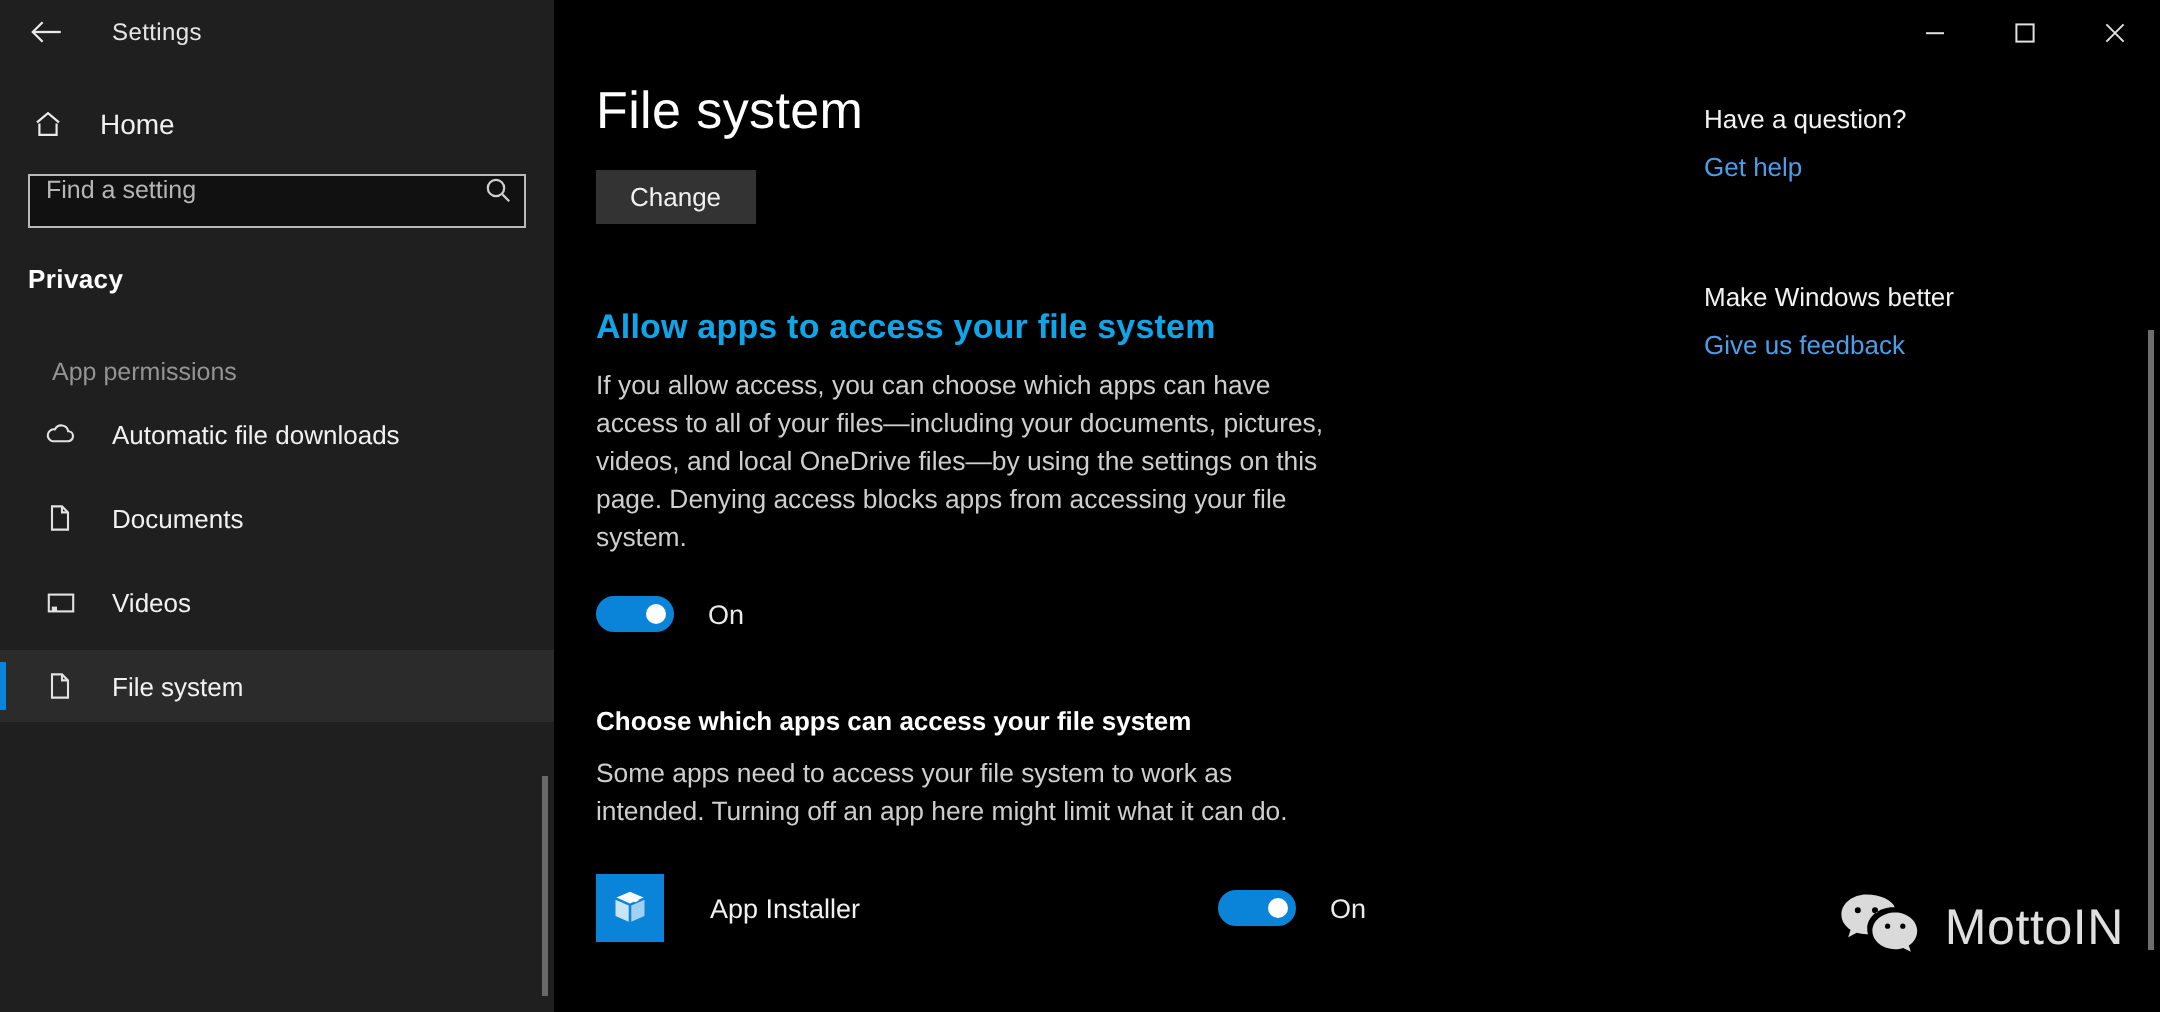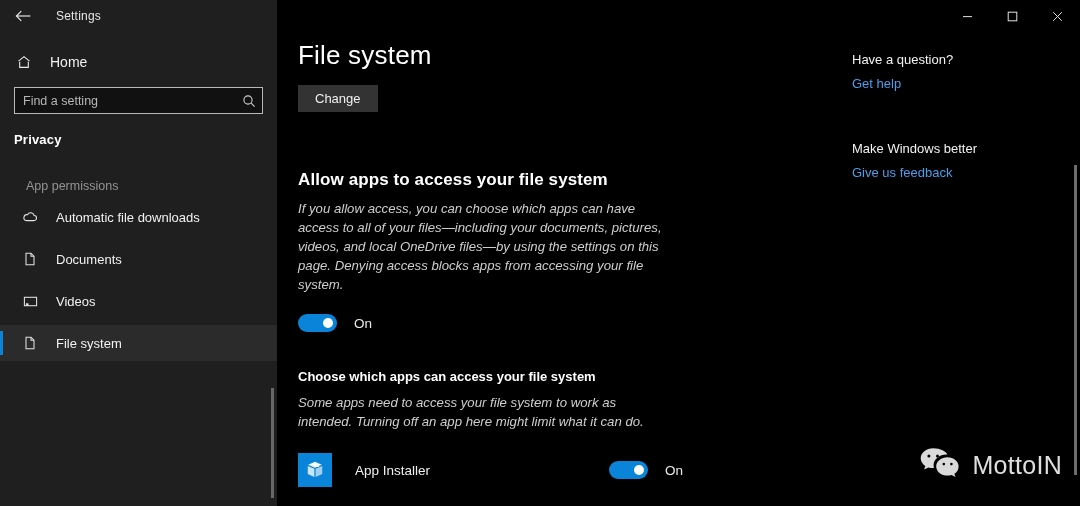--- a/index.html
+++ b/index.html
@@ -45,21 +45,21 @@
   }
   .home-row {
     display:flex; align-items:center; height:30px; margin-top:15px; padding-left:16px;
   }
   .home-ico { width:22px; color:#e9e9e9; display:flex; align-items:center; }
   .home-label { font-size:14px; color:#f0f0f0; margin-left:12px; }
 
   .search-wrap { padding:10px 14px 0 14px; }
   .search-box {
     position:relative; height:27px; background:#111; border:1px solid #b9b9b9;
-    display:flex; align-items:center;
+    display:flex; align-items:flex-start;
   }
   .search-box input {
     flex:1; background:transparent; border:0; outline:0;
     font-family:"Liberation Sans", sans-serif; font-size:12.5px;
     color:#d8d8d8; padding:0 8px;
   }
   .search-box input::placeholder { color:#b6b6b6; }
   .search-ico { width:26px; display:flex; align-items:center; justify-content:center; color:#cfcfcf; }
 
   .section-title {
@@ -97,24 +97,24 @@
   .page-title {
     font-size:26px; color:#fff; font-weight:normal; letter-spacing:.2px;
   }
   .change-btn {
     margin-top:14px; background:#333333; color:#f0f0f0; border:0;
     font-family:"Liberation Sans", sans-serif; font-size:13px;
     padding:7px 17px; line-height:1;
   }
 
   .h2 {
-    font-size:17px; color:#ffffff; font-weight:bold; margin-top:58px; letter-spacing:.1px;
+    font-size:17px; color:#0ea5e9; font-weight:bold; margin-top:42px; letter-spacing:.1px;
   }
   .body-text {
-    font-size:13.2px; color:#cecece; line-height:19px; margin-top:9px; width:375px;font-style:italic;
+    font-size:13.2px; color:#cecece; line-height:19px; margin-top:9px; width:375px;
   }
 
   .toggle-row { display:flex; align-items:center; margin-top:20px; }
   .toggle {
     width:39px; height:18px; border-radius:9px; background:#0a84d8;
     position:relative; flex:none;
   }
   .toggle .knob {
     position:absolute; right:4px; top:4px; width:10px; height:10px;
     border-radius:50%; background:#fff;

